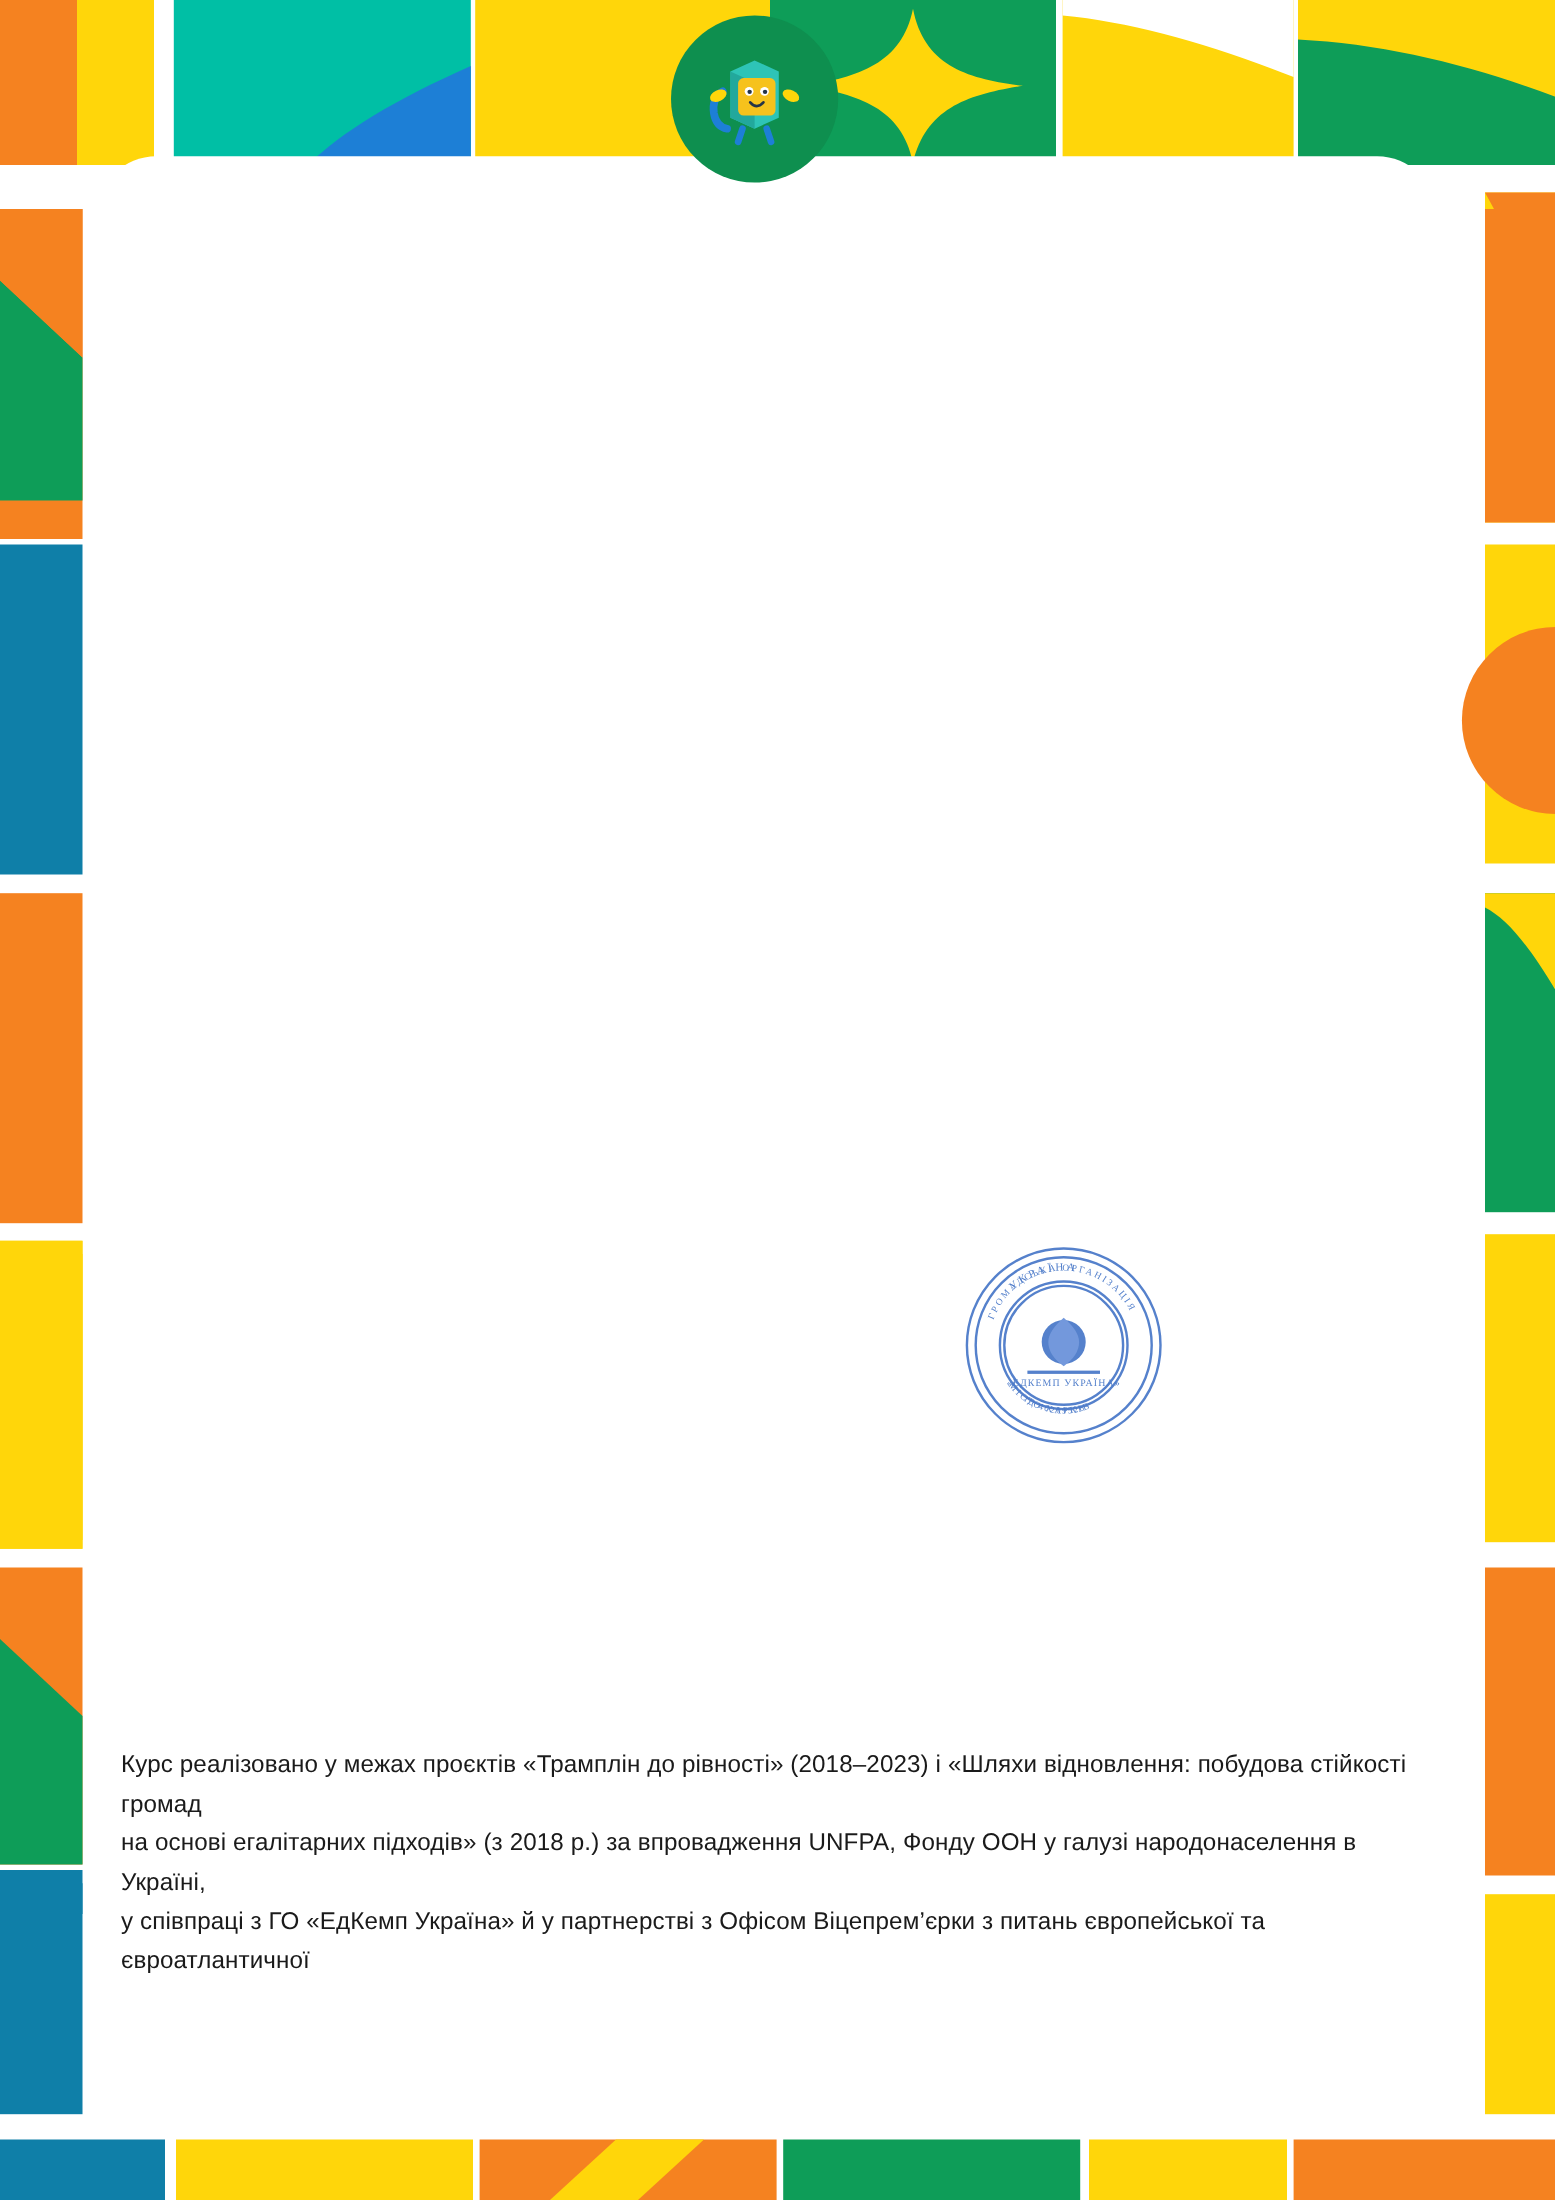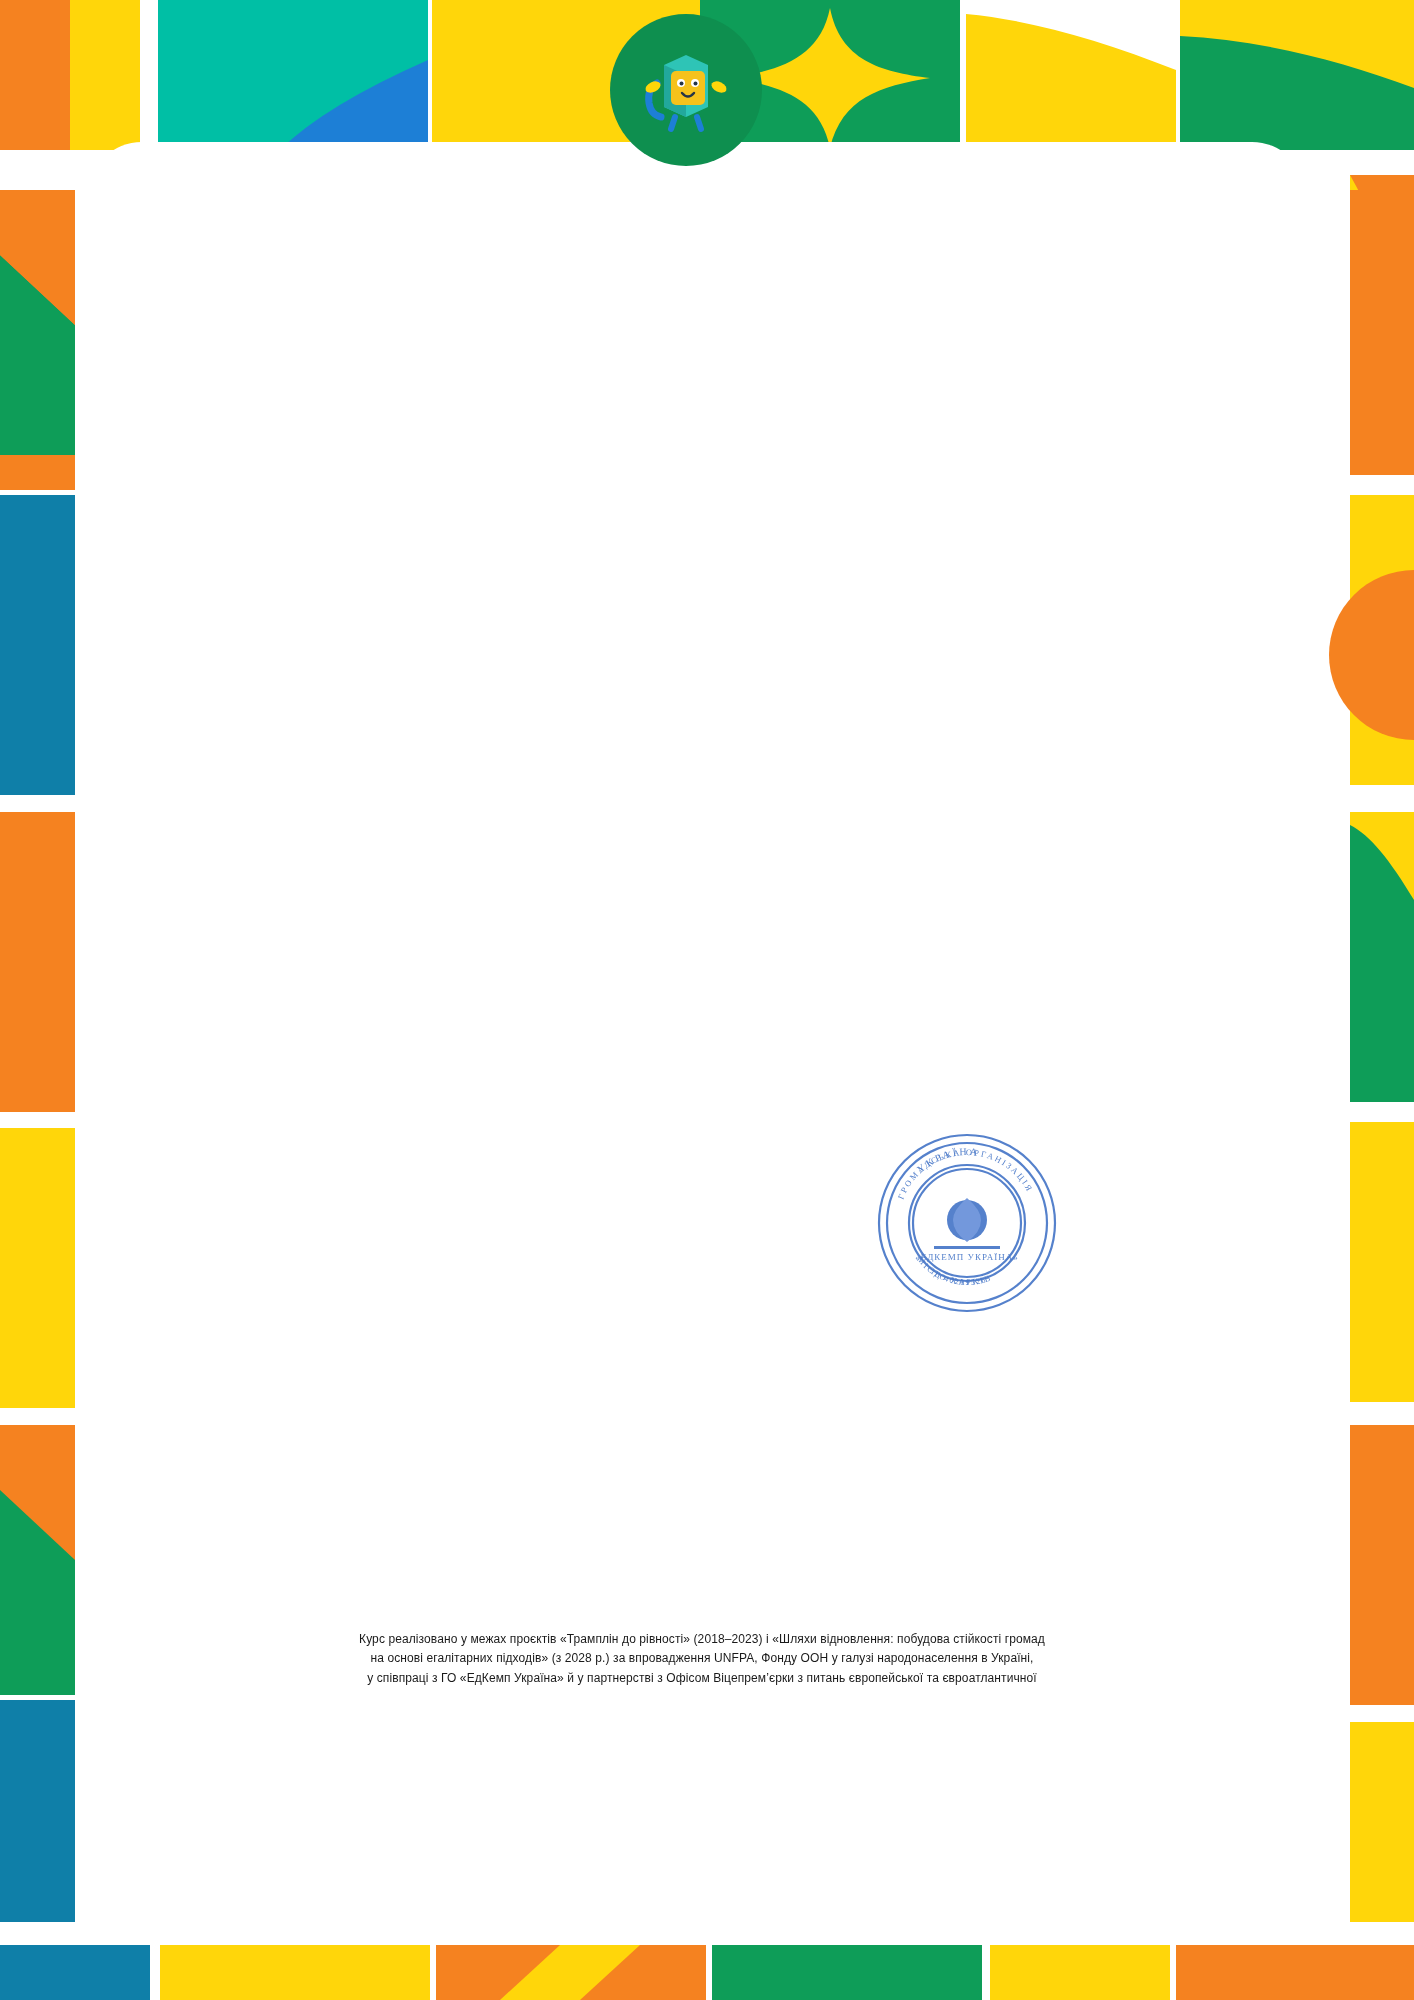--- a/index.html
+++ b/index.html
@@ -59,25 +59,24 @@
     width: 190px;
     height: 190px;
     z-index: 4;
     opacity: .92;
   }
 
   
   .footer-note {
     position: absolute;
     left: 110px;
-    top: 1630px;
+    top: 1586px;
     width: 1184px;
     z-index: 5;
-    text-align: center;
-    font-size: 12px;
+    font-size: 22px;
     line-height: 1.62;
     color: #1a1a1a;
     letter-spacing: .1px;
   }
   .footer-note p {
     margin: 0;
   }
 </style>
 </head>
 <body>
@@ -202,15 +201,15 @@
     </text>
     <text font-size="8.5" letter-spacing="2">
       <textPath href="#arcBottom" startOffset="20%">МІСТО ХАРКІВ</textPath>
     </text>
     <text x="95" y="132" text-anchor="middle" font-size="9" letter-spacing="1">«ЕДКЕМП УКРАЇНА»</text>
   </g>
 </svg>
 
 <div class="footer-note">
   <p>Курс реалізовано у межах проєктів «Трамплін до рівності» (2018–2023) і «Шляхи відновлення: побудова стійкості громад</p>
-  <p>на основі егалітарних підходів» (з 2028 р.) за впровадження UNFPA, Фонду ООН у галузі народонаселення в Україні,</p>
+  <p>на основі егалітарних підходів» (з 2018 р.) за впровадження UNFPA, Фонду ООН у галузі народонаселення в Україні,</p>
   <p>у співпраці з ГО «ЕдКемп Україна» й у партнерстві з Офісом Віцепрем’єрки з питань європейської та євроатлантичної</p>
 </div>
 
 </body></html>

